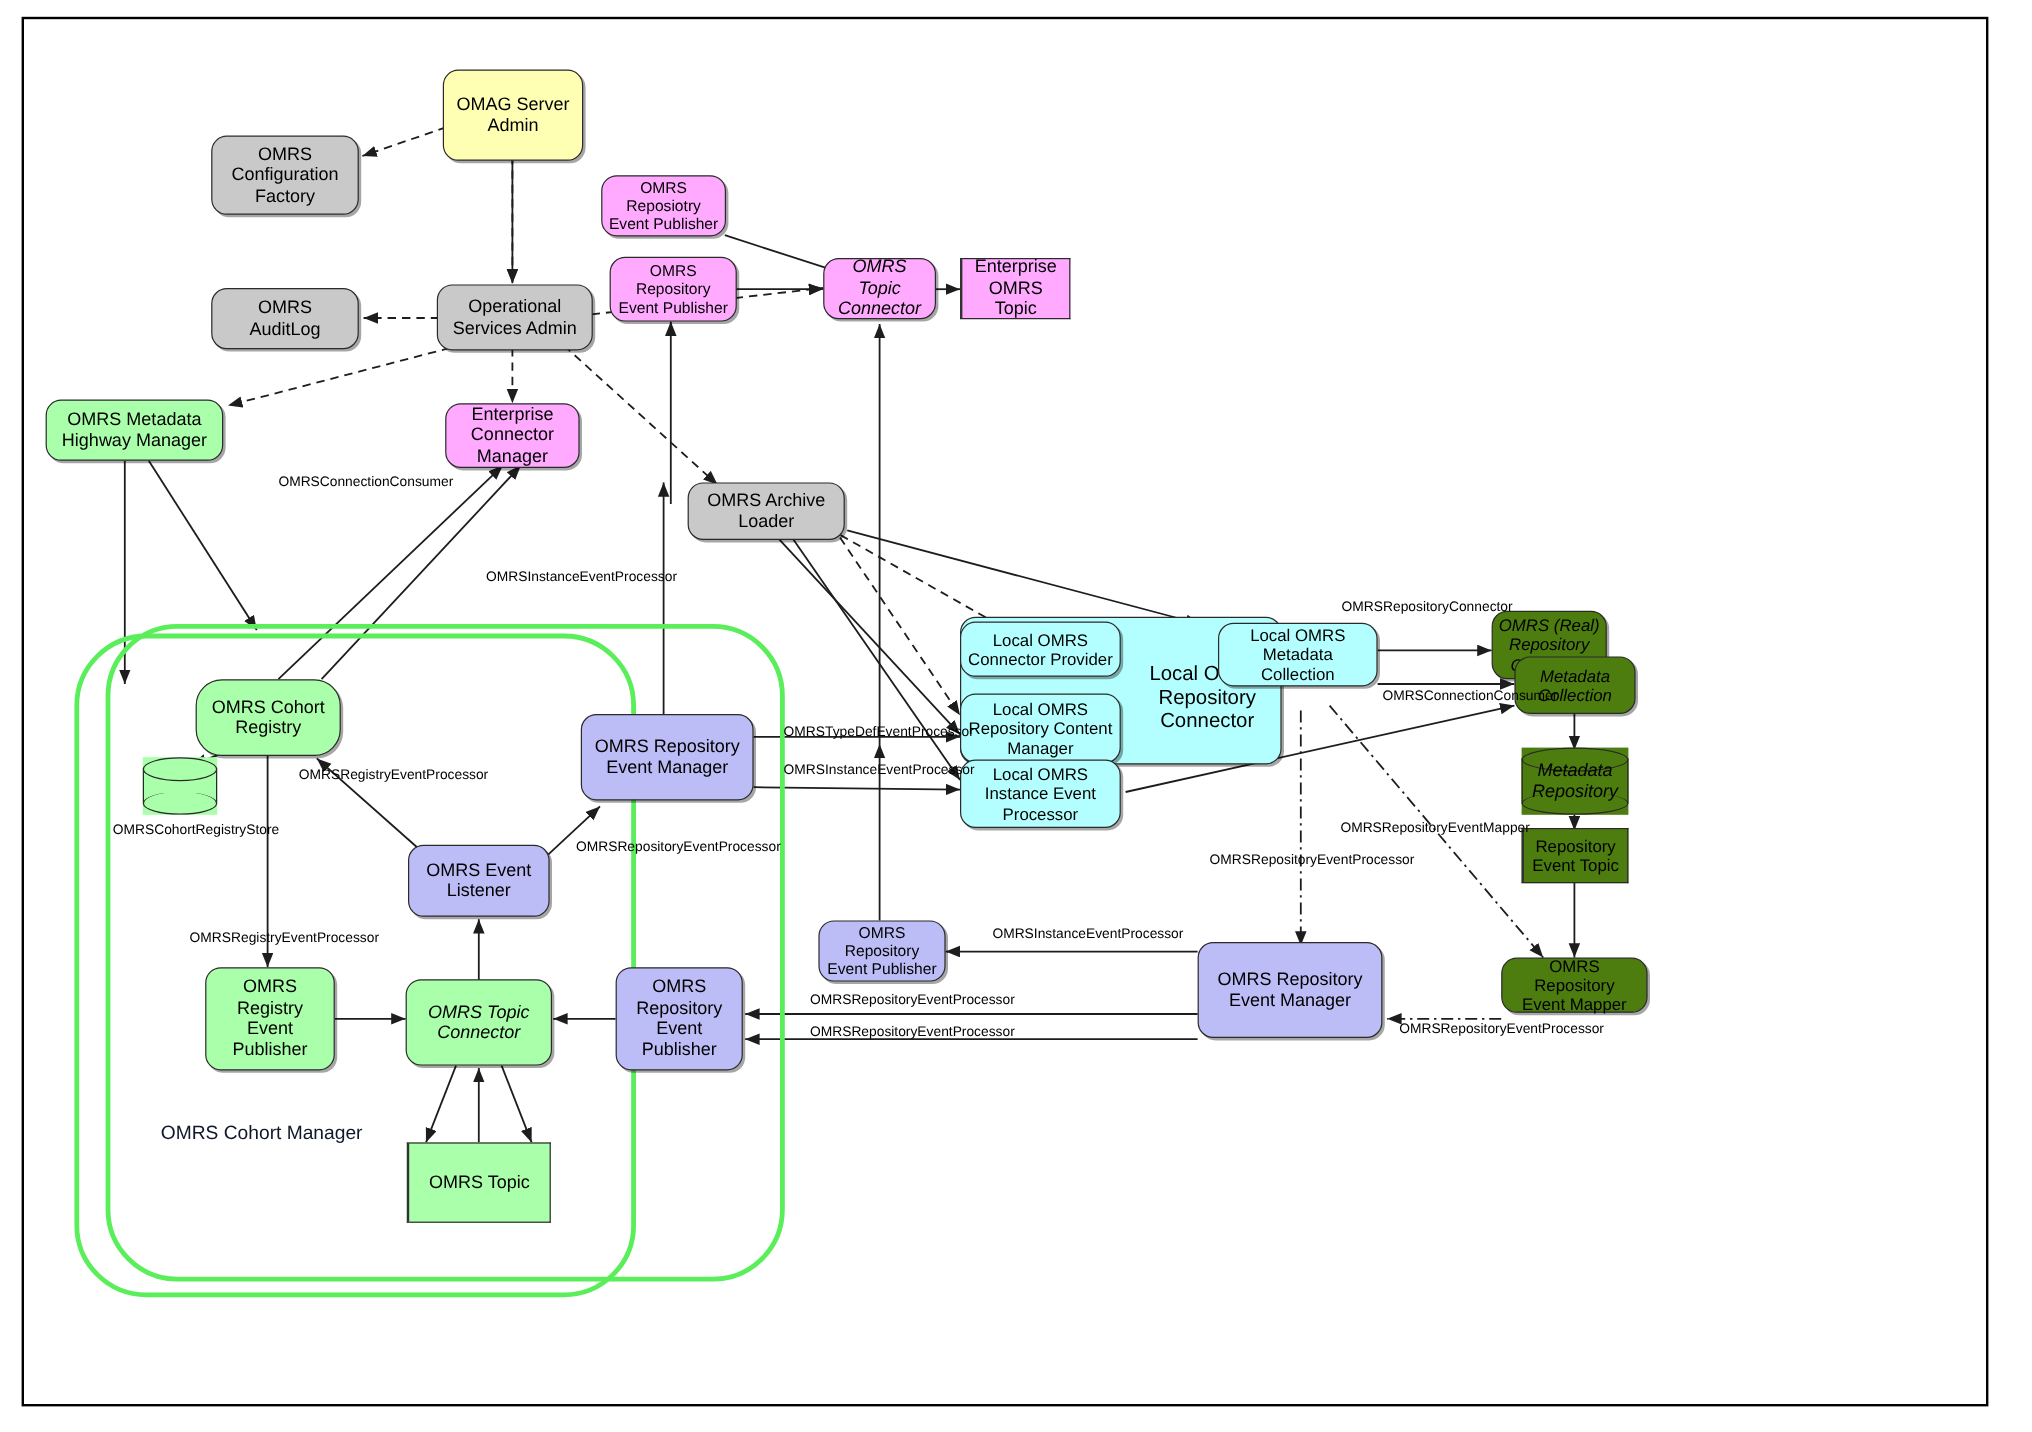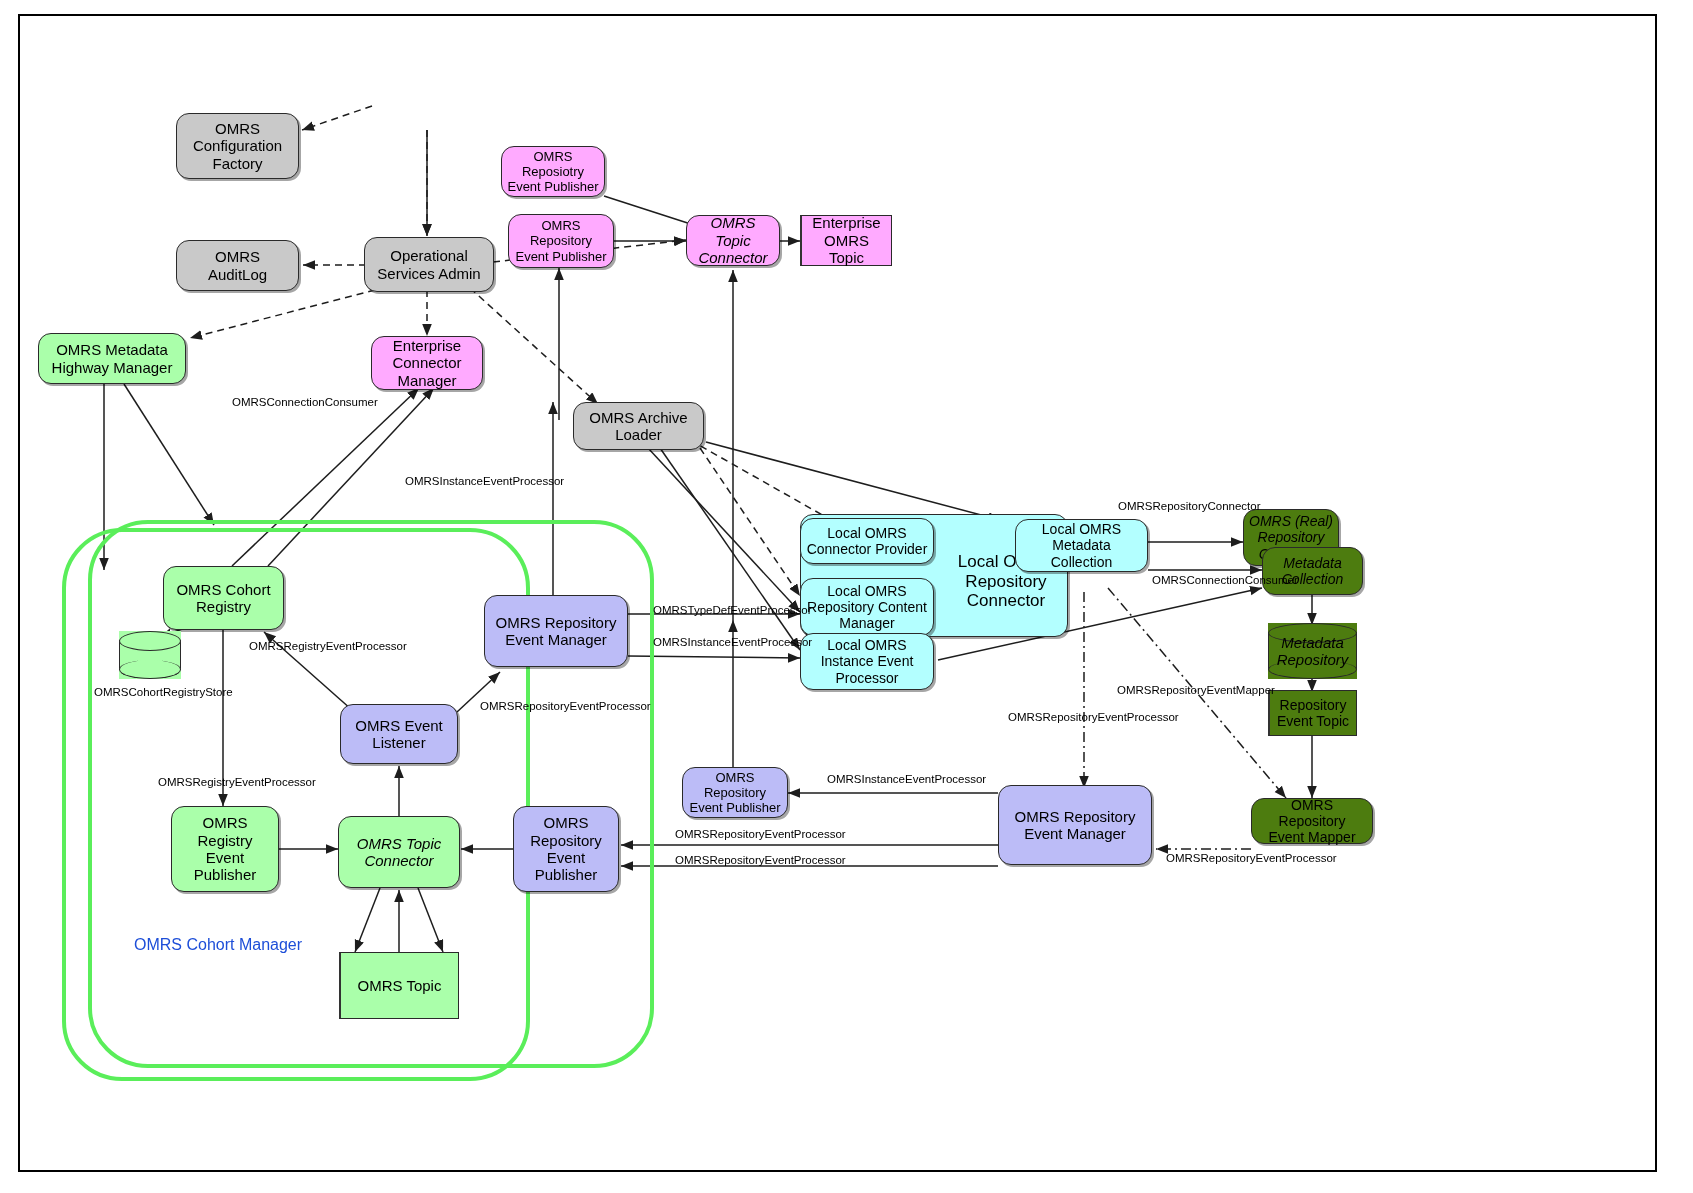--- a/index.html
+++ b/index.html
@@ -29,21 +29,21 @@
   .cyl .body{position:absolute;left:0;right:0;top:9px;bottom:9px;border-left:1.4px solid #2a2a2a;border-right:1.4px solid #2a2a2a;}
   .cyl .top{position:absolute;left:0;right:0;top:0;height:18px;border:1.4px solid #2a2a2a;border-radius:50%;}
   .cyl .bot{position:absolute;left:0;right:0;bottom:0;height:18px;border:1.4px solid #2a2a2a;border-radius:50%;border-top:none;}
   .cyl .txt{position:absolute;left:0;right:0;top:0;bottom:0;display:flex;align-items:center;justify-content:center;
             text-align:center;font-size:15px;line-height:1.16;z-index:2;}
 
   .grp{position:absolute;border:4px solid #5aee5a;border-radius:60px;z-index:1;background:transparent;}
 
   .edgelabel{position:absolute;font-size:11.5px;color:#000;white-space:nowrap;z-index:6;
              font-family:"Liberation Sans", sans-serif;}
-  .freetext{position:absolute;font-size:16px;color:#1d4ed8;white-space:nowrap;z-index:6;}
+  .freetext{position:absolute;font-size:16px;color:#0f172a;white-space:nowrap;z-index:6;}
 </style>
 </head>
 <body>
 
 <div id="canvas">
   <div id="frame"></div>
 
   <div class="grp" style="left:62px;top:528px;width:460px;height:545px;"></div>
   <div class="grp" style="left:88px;top:520px;width:558px;height:540px;"></div>
 
@@ -137,20 +137,23 @@
 
       <path d="M998,793 L788,793"></path>
 
       <path d="M998,845 L621,845"></path>
       <path d="M998,866 L621,866"></path>
 
       <path d="M733,767 L733,620" marker-end=""></path>
     </g>
   </svg>
 
+  <div class="node rounded yellow shadowed" style="left:369px;top:58px;width:117px;height:76px;">
+    <span>OMAG Server<br>Admin</span>
+  </div>
 
   <div class="node rounded grey shadowed" style="left:176px;top:113px;width:123px;height:66px;">
     <span>OMRS<br>Configuration<br>Factory</span>
   </div>
 
   <div class="node rounded grey shadowed" style="left:176px;top:240px;width:123px;height:51px;">
     <span>OMRS<br>AuditLog</span>
   </div>
 
   <div class="node rounded grey shadowed" style="left:364px;top:237px;width:130px;height:55px;justify-content:center;">
@@ -178,21 +181,21 @@
   </div>
 
   <div class="node rounded pink shadowed" style="left:371px;top:336px;width:112px;height:54px;">
     <span>Enterprise<br>Connector<br>Manager</span>
   </div>
 
   <div class="node rounded grey shadowed" style="left:573px;top:402px;width:131px;height:48px;">
     <span>OMRS Archive<br>Loader</span>
   </div>
 
-  <div class="node rounded green shadowed" style="left:163px;top:566px;width:121px;height:64px;">
+  <div class="node rounded green shadowed" style="left:163px;top:566px;width:121px;height:64px;border-radius:22px;">
     <span>OMRS Cohort<br>Registry</span>
   </div>
 
   <div class="cyl green" style="left:119px;top:631px;width:62px;height:48px;">
     <div class="body green"></div>
     <div class="bot green"></div>
     <div class="top green"></div>
   </div>
 
   <div class="node rounded purple shadowed" style="left:484px;top:595px;width:144px;height:72px;">

